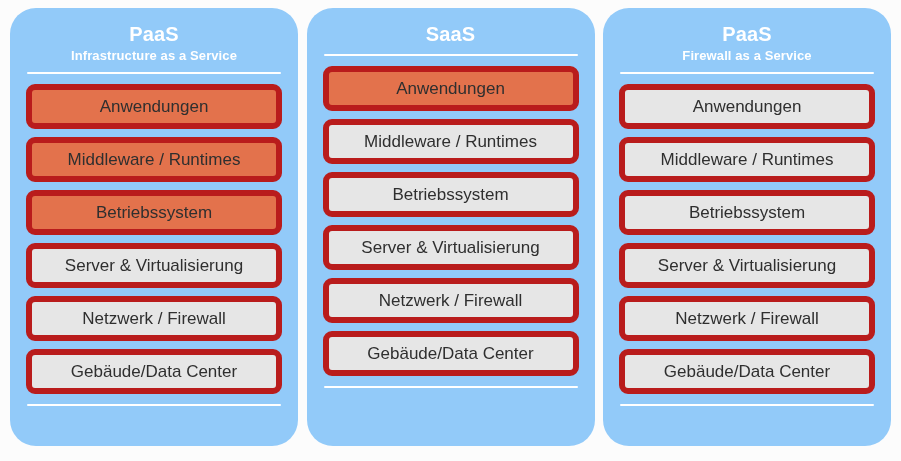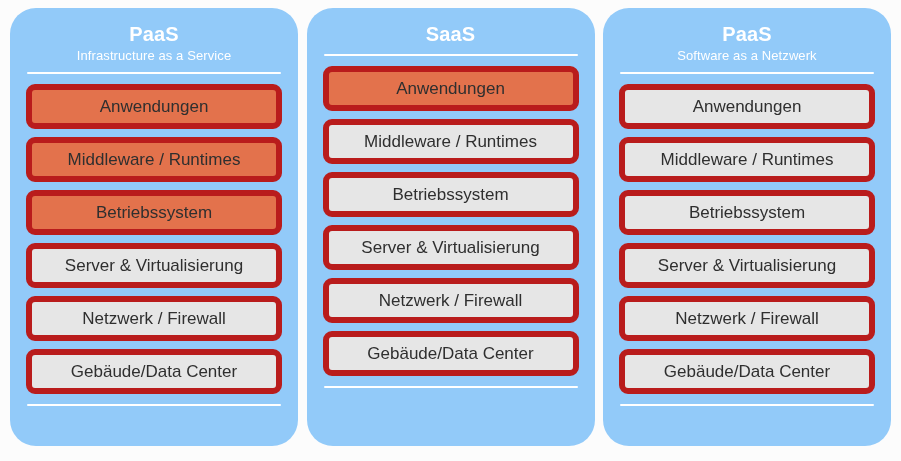--- a/index.html
+++ b/index.html
@@ -45,21 +45,21 @@
     color: #ffffff;
     font-size: 20px;
     font-weight: bold;
     line-height: 24px;
     letter-spacing: 0.2px;
   }
   .panel-subtitle {
     text-align: center;
     color: #ffffff;
     font-size: 13px;
-    font-weight: normal;
+    font-weight: bold;
     line-height: 17px;
     margin-top: 1px;
     letter-spacing: 0.1px;
   }
   .divider {
     height: 2px;
     background: #ffffff;
     margin: 8px 1px 0 1px;
     border-radius: 1px;
   }
@@ -129,21 +129,21 @@
         <div class="layer">Server &amp; Virtualisierung</div>
         <div class="layer">Netzwerk / Firewall</div>
         <div class="layer">Gebäude/Data Center</div>
       </div>
       <div class="panel-footer-divider"></div>
       <div class="panel-spacer"></div>
     </div>
 
     <div class="panel">
       <div class="panel-title">PaaS</div>
-      <div class="panel-subtitle">Software as a Netzwerk</div>
+      <div class="panel-subtitle">Firewall as a Service</div>
       <div class="divider"></div>
       <div class="layer-stack">
         <div class="layer">Anwendungen</div>
         <div class="layer">Middleware / Runtimes</div>
         <div class="layer">Betriebssystem</div>
         <div class="layer">Server &amp; Virtualisierung</div>
         <div class="layer">Netzwerk / Firewall</div>
         <div class="layer">Gebäude/Data Center</div>
       </div>
       <div class="panel-footer-divider"></div>

